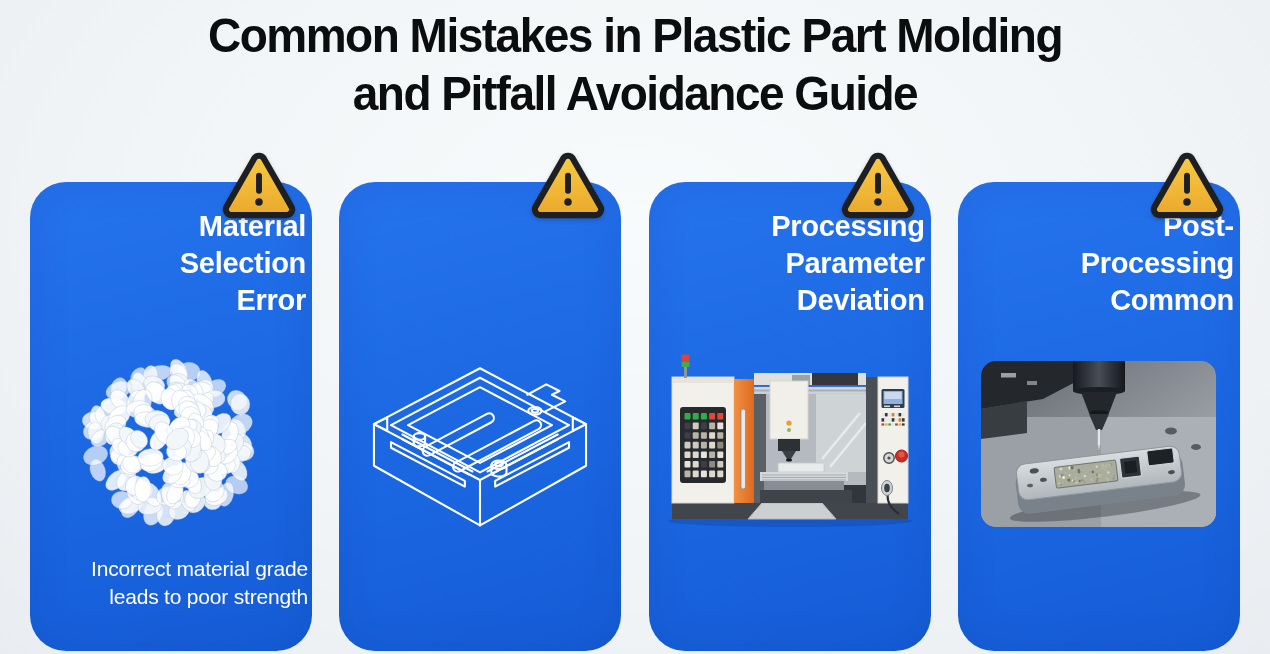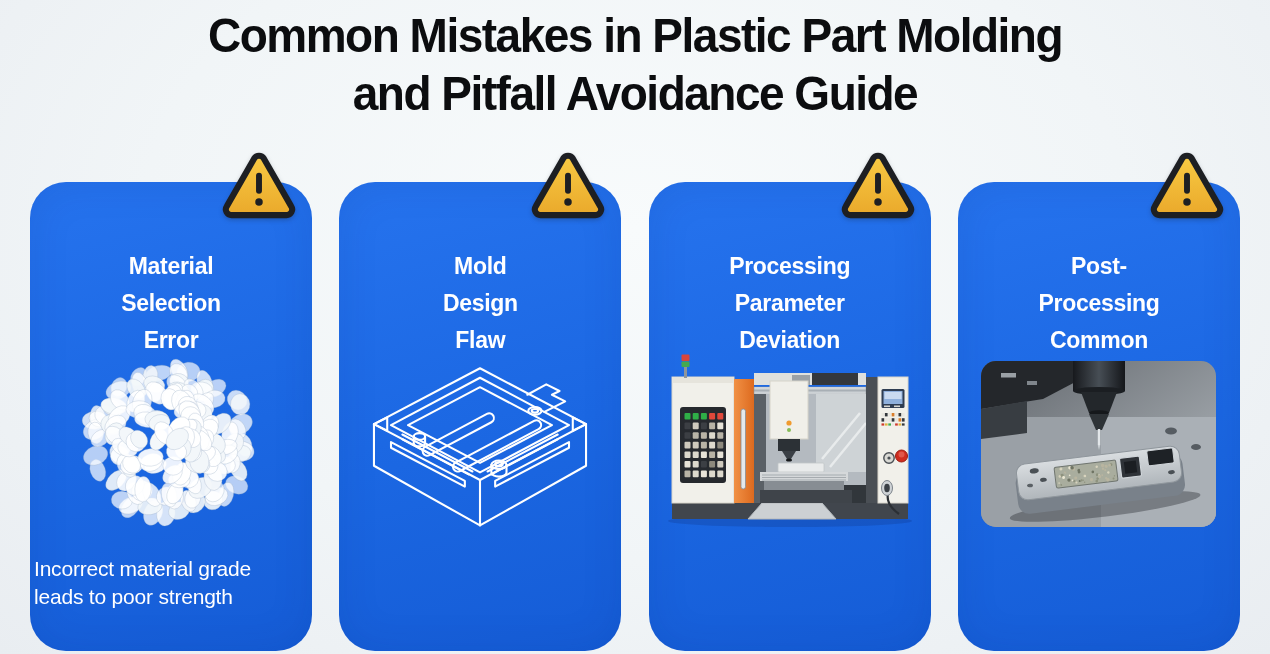--- a/index.html
+++ b/index.html
@@ -9,25 +9,25 @@
   .title{position:absolute;top:8px;left:0;right:0;margin:0;text-align:center;
          font-size:46px;line-height:56px;font-weight:bold;letter-spacing:-1.5px;
          color:#0c0d0f;white-space:pre-line;transform:scaleY(1.04);}
   .cards{position:absolute;left:30px;top:182px;width:1210px;height:469px;
          display:flex;justify-content:space-between;}
   .card{position:relative;width:282px;height:469px;border-radius:36px;
         background:linear-gradient(165deg,#2673ee 0%,#1b67e2 55%,#155cd6 100%);
         box-shadow:inset 0 0 40px rgba(8,40,120,.12);}
   .warn{position:absolute;top:-31px;right:16px;width:74px;height:68px;}
   .warn svg{display:block;width:74px;height:68px;filter:drop-shadow(0 2px 2px rgba(20,25,35,.25));}
-  .card-title{margin:66px 6px 0;text-align:center;font-size:23px;line-height:37px;
+  .card-title{margin:26px 6px 0;text-align:right;font-size:29px;line-height:37px;
               font-weight:bold;color:#ffffff;white-space:pre-line;letter-spacing:-0.3px;}
   .figure{position:absolute;top:166px;left:0;right:0;height:192px;
           display:flex;align-items:center;justify-content:center;}
-  .desc{position:absolute;bottom:40px;left:4px;right:4px;margin:0;text-align:left;
+  .desc{position:absolute;bottom:40px;left:4px;right:4px;margin:0;text-align:right;
         font-size:21px;line-height:28px;color:#ffffff;white-space:pre-line;letter-spacing:-0.2px;}
   .hiddefs{position:absolute;width:0;height:0;overflow:hidden;}
 </style>
 </head>
 <body>
 
 <svg class="hiddefs" aria-hidden="true">
   <defs>
     <linearGradient id="warnGrad" x1="0" y1="0" x2="0" y2="1">
       <stop offset="0" stop-color="#f8ca43"></stop>
@@ -234,23 +234,20 @@
     </section>
 
     <section class="card">
       <span class="warn">
         <svg viewBox="0 0 84 78">
           <path d="M36.5 8.5a6.5 6.5 0 0 1 11 0L79 63.5a6.5 6.5 0 0 1-5.5 10H10.5A6.5 6.5 0 0 1 5 63.5Z" fill="url(#warnGrad)" stroke="#1d1f23" stroke-width="7" stroke-linejoin="round"></path>
           <rect x="38.6" y="25" width="6.8" height="24" rx="3.4" fill="#1d1f23"></rect>
           <circle cx="42" cy="58.5" r="4.3" fill="#1d1f23"></circle>
         </svg>
       </span>
-      <h2 class="card-title">Mold
-Design
-Flaw</h2>
       <div class="figure">
         <svg width="244" height="178" viewBox="0 0 256 188" fill="none" stroke="#ffffff" stroke-width="2.2" stroke-linejoin="round" stroke-linecap="round">
 
           <path d="M128 14 L240 73 L128 132 L16 73 Z"></path>
           <path d="M16 73 V117 L128 180 L240 117 V73"></path>
           <path d="M128 132 V180"></path>
 
           <path d="M128 24 L222 74 L128 124 L34 74 Z"></path>
           <path d="M128 34 L204 74 L128 114 L52 74 Z"></path>
 

